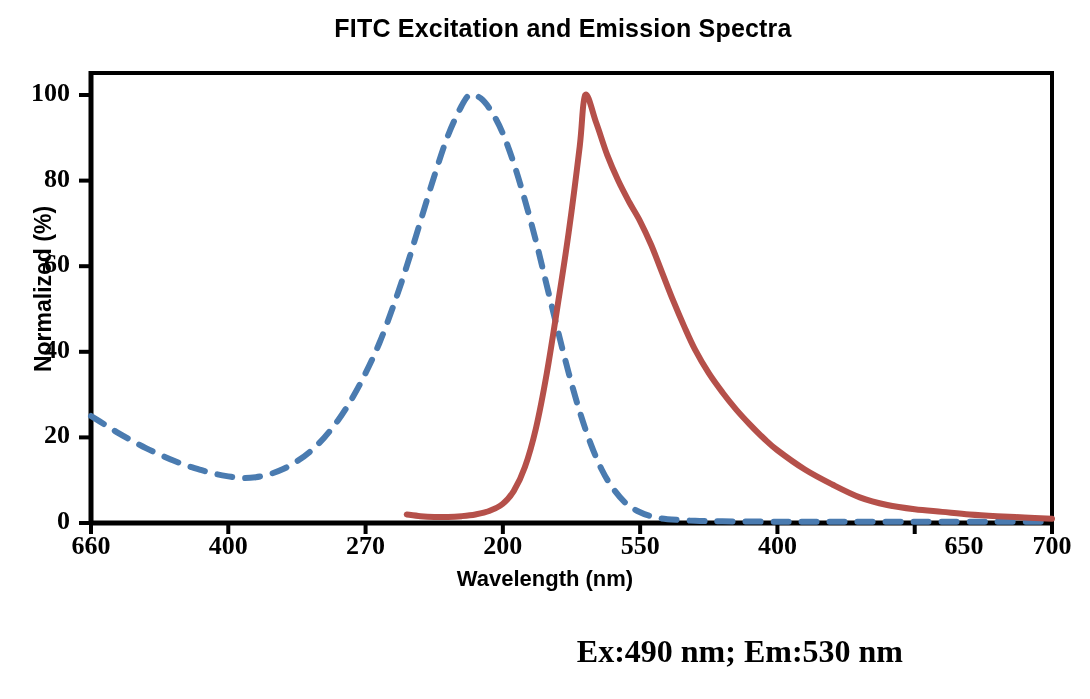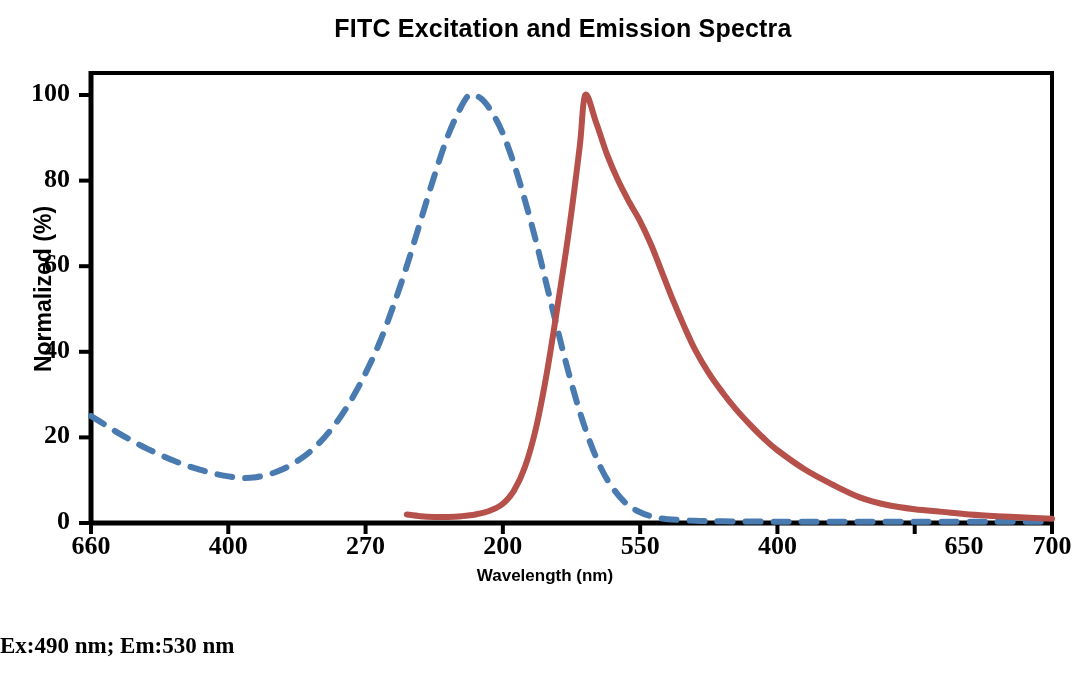--- a/index.html
+++ b/index.html
@@ -39,38 +39,38 @@
     color: #000000;
     white-space: nowrap;
   }
 
   
   #chart-caption {
     position: absolute;
     left: 0;
     top: 633px;
     width: 903px;
-    text-align: left;
+    text-align: right;
     font-family: "Liberation Serif", serif;
     font-weight: bold;
-    font-size: 23px;
+    font-size: 32px;
     color: #000000;
     white-space: nowrap;
   }
 
   
   #xlabel {
     position: absolute;
     left: 0;
     top: 566px;
     width: 1090px;
     text-align: center;
     font-family: "Liberation Sans", sans-serif;
     font-weight: bold;
-    font-size: 17px;
+    font-size: 22px;
     color: #000000;
     white-space: nowrap;
   }
   #ylabel {
     position: absolute;
     left: -100px;
     top: 289px;
     width: 260px;
     text-align: center;
     transform: rotate(-90deg);

